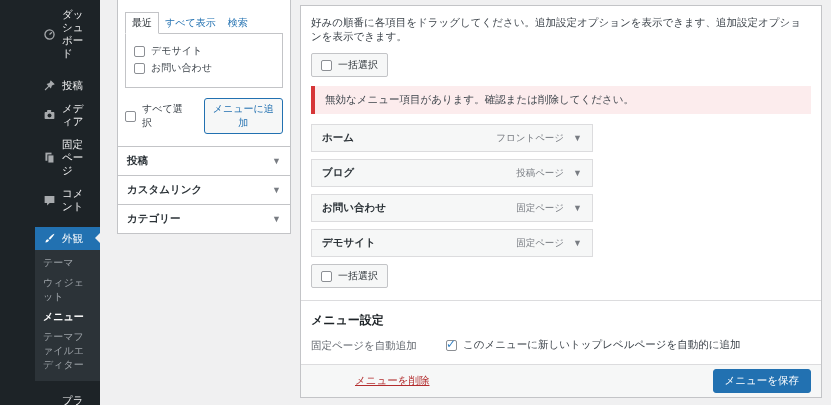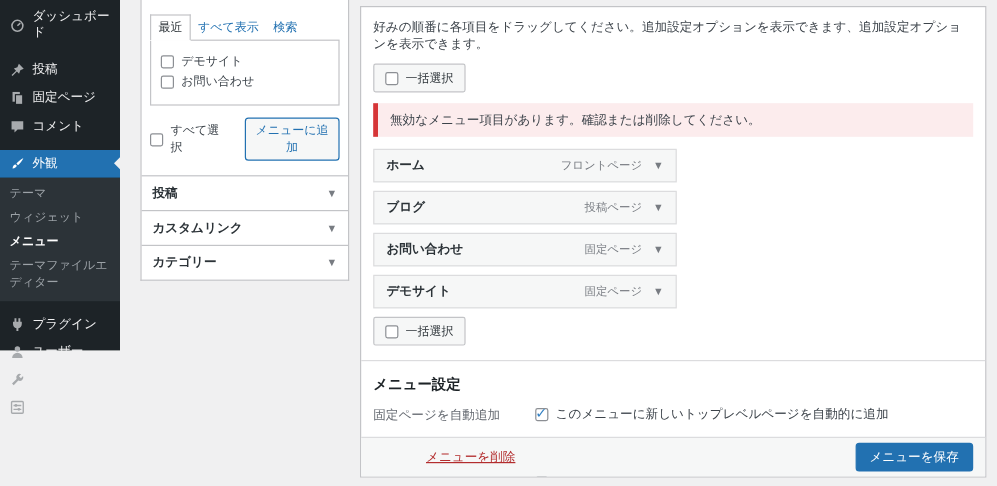--- a/index.html
+++ b/index.html
@@ -3,21 +3,21 @@
 <meta charset="utf-8">
 <style>
   * { margin:0; padding:0; box-sizing:border-box; }
   html,body { width:831px; height:405px; overflow:hidden; }
   body {
     position:relative; background:#f0f0f1;
     font-family:"Liberation Sans","DejaVu Sans",sans-serif;
     color:#3c434a; font-size:10.5px;
   }
   
-  .sidebar { position:absolute; left:0; top:0; width:100px; height:292px; background:#1d2327; }
+  .sidebar { position:absolute; left:0; top:0; width:100px; height:405px; background:#1d2327;padding-left:35px; }
   .sb-item { display:flex; align-items:center; gap:6px; padding:5px 8px; color:#f0f0f1;
              font-size:10.5px; cursor:pointer; position:relative; line-height:1.25; }
   .sb-item .icon { width:13px; height:13px; flex:none; color:#a7aaad; display:inline-flex; }
   .sb-item .icon svg { width:13px; height:13px; }
   .sb-item.first { margin-top:3px; }
   .sb-item.sep { margin-top:8px; }
   .sb-item.active { background:#2271b1; color:#fff; }
   .sb-item.active .icon { color:#fff; }
   .sb-item.active::after { content:""; position:absolute; right:0; top:50%; margin-top:-5px;
              border:5px solid transparent; border-right-color:#f0f0f1; }
@@ -49,21 +49,21 @@
   
   .editor { position:absolute; left:300px; top:5px; width:522px; height:393px; background:#fff;
             border:1px solid #c3c4c7; padding:0 10px; }
   .instructions { margin:10px 0 9px; font-size:10.5px; color:#3c434a; }
   .bulk { display:inline-flex; align-items:center; gap:6px; border:1px solid #c3c4c7;
           background:#f6f7f7; border-radius:2px; padding:4px 9px; font-size:10px; color:#2c3338;
           cursor:pointer; }
   .notice { margin:9px 0; border-left:4px solid #d63638; background:#fceced; padding:7px 10px;
             font-size:10.5px; color:#3c434a; }
   .menu-bars { margin-top:10px; }
-  .menu-bar { width:253px; background:#f6f7f7; border:1px solid #dcdcde; padding:6px 10px;
+  .menu-bar { width:282px; background:#f6f7f7; border:1px solid #dcdcde; padding:6px 10px;
               display:flex; justify-content:space-between; align-items:center; margin-bottom:7px;
               cursor:move; }
   .menu-bar .ttl { font-weight:bold; color:#2c3338; font-size:10.5px; }
   .menu-bar .meta { display:flex; align-items:center; gap:9px; }
   .menu-bar .type { color:#787c82; font-size:9.5px; }
   .menu-bar .arrow { color:#787c82; font-size:9px; cursor:pointer; }
   .hr-full { margin:12px -10px 0; border-top:1px solid #dcdcde; }
   .settings h2 { font-size:12px; color:#1d2327; margin:11px 0 9px; font-weight:bold; }
   .set-row { display:flex; margin-bottom:8px; }
   .set-label { width:135px; flex:none; color:#646970; font-size:10.5px; padding-top:1px; }
@@ -93,20 +93,30 @@
     <span class="icon">
         <svg viewBox="0 0 16 16" fill="currentColor">
           <path d="M9.5 1.5l5 5L11 8l-1.3 3.6-2.2-2.2L3 14l-1-1 4.6-4.5-2.2-2.2L8 5z"></path>
         </svg>
       </span>
     <span>投稿</span>
   </div>
   <div class="sb-item">
     <span class="icon">
         <svg viewBox="0 0 16 16" fill="currentColor">
+          <rect x="5" y="2.5" width="5" height="2.5" rx="0.5"></rect>
+          <rect x="2" y="5" width="12" height="8.5" rx="1"></rect>
+          <circle cx="8" cy="9.2" r="2.4" fill="#1d2327"></circle>
+        </svg>
+      </span>
+    <span>メディア</span>
+  </div>
+  <div class="sb-item">
+    <span class="icon">
+        <svg viewBox="0 0 16 16" fill="currentColor">
           <rect x="3" y="2" width="7.5" height="10"></rect>
           <rect x="6" y="4.8" width="7.5" height="10" stroke="#1d2327" stroke-width="1.2"></rect>
         </svg>
       </span>
     <span>固定ページ</span>
   </div>
   <div class="sb-item">
     <span class="icon">
         <svg viewBox="0 0 16 16" fill="currentColor">
           <path d="M2 2.5h12v8.5H8.2L5 14v-3H2z"></path>

